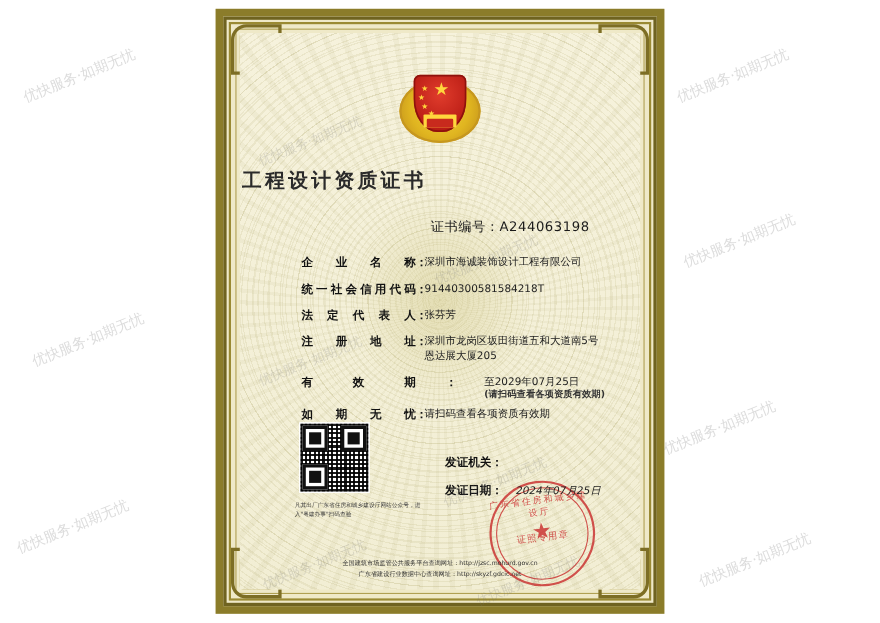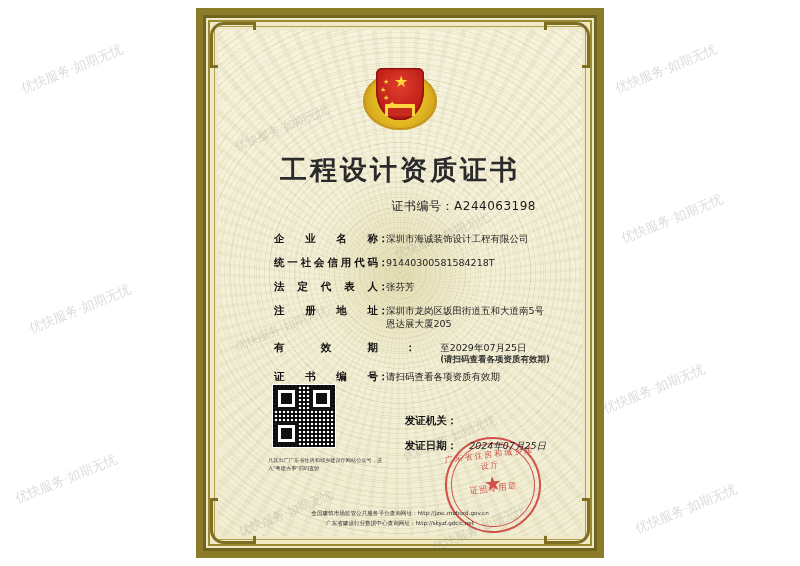--- a/index.html
+++ b/index.html
@@ -148,24 +148,24 @@
     width:24px; height:8px;
     background: #c82a1d;
     border-radius: 1px;
   }
 
   
   .title {
     position: absolute;
     top: 120px;
     left: 0; right: 0;
-    text-align: center;
+    text-align: left;
     font-family: "DejaVu Sans", sans-serif;
     font-weight: 700;
-    font-size: 27px;
+    font-size: 18px;
     letter-spacing: 3px;
     color: #2a2a2a;
   }
 
   .cert-no {
     position: absolute;
     top: 166px;
     right: 44px;
     font-size: 12px;
     color: #1a1a1a;
@@ -438,21 +438,21 @@
           <div class="lbl">注册地址</div>
           <div class="colon">：</div>
           <div class="val"><span>深圳市龙岗区坂田街道五和大道南5号恩达展大厦205</span></div>
         </div>
         <div class="row tight">
           <div class="lbl">有效期</div>
           <div class="colon">：</div>
           <div class="val"><span>至2029年07月25日</span><span class="sub">(请扫码查看各项资质有效期)</span></div>
         </div>
         <div class="row">
-          <div class="lbl">证书编号</div>
+          <div class="lbl">如期无忧</div>
           <div class="colon">：</div>
           <div class="val"><span>请扫码查看各项资质有效期</span></div>
         </div>
       </div>
 
     <div class="qr">
       <div class="fp a"></div>
       <div class="fp b"></div>
       <div class="fp c"></div>
     </div>

